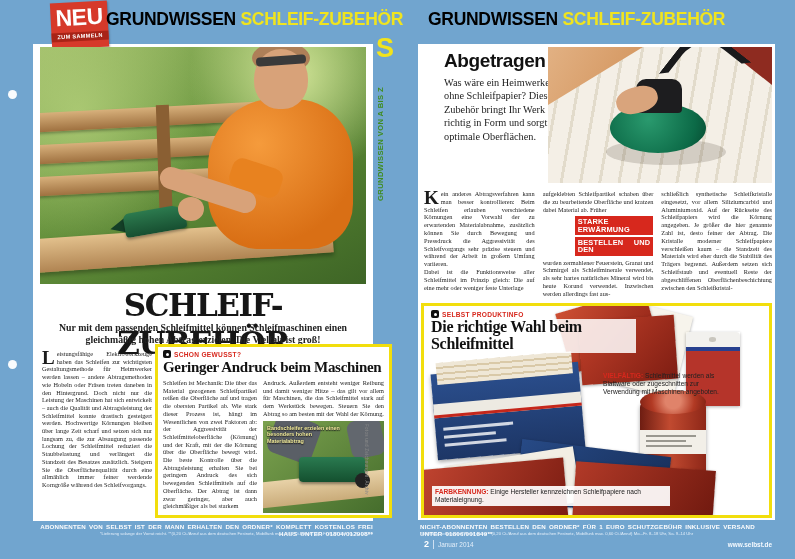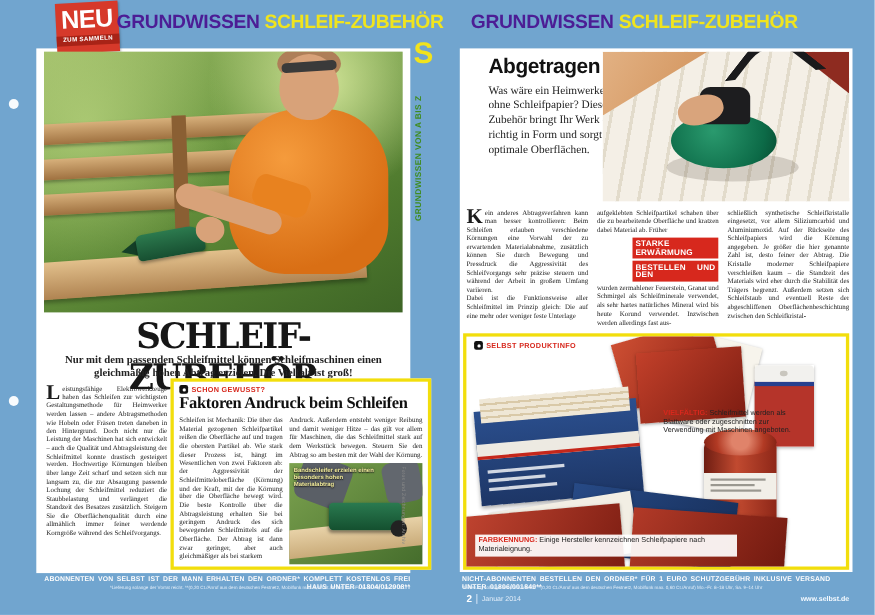--- a/index.html
+++ b/index.html
@@ -4,21 +4,21 @@
 <style>
   * { margin:0; padding:0; box-sizing:border-box; }
   html,body { width:795px; height:559px; overflow:hidden; }
   body { font-family:"Liberation Sans", sans-serif; }
   .spread { position:relative; width:795px; height:559px; background:#71A5CF; overflow:hidden; }
 
   .hole { position:absolute; width:9px; height:9px; border-radius:50%; background:#fff; opacity:.95; }
 
   
   .page-header { position:absolute; top:9px; font-size:17.5px; font-weight:800; letter-spacing:-.3px; white-space:nowrap; }
-  .page-header .hw { color:#4c1d95; }
+  .page-header .hw { color:#000000; }
   .page-header .hy { color:#F0E41E; }
   .ph-left { left:106px; }
   .ph-right { left:428px; }
 
   .badge { position:absolute; left:51px; top:2px; width:57px; height:46px; background:#D6392A; transform:rotate(-3deg); box-shadow:1px 1px 2px rgba(0,0,0,.25); text-align:center; }
   .badge-neu { color:#fff; font-size:23px; font-weight:900; line-height:30px; letter-spacing:-.5px; }
   .badge-sub { color:#fff; font-size:5.6px; font-weight:700; background:#A82317; line-height:9px; letter-spacing:.3px; }
 
   .side-tab { position:absolute; left:376px; top:34px; width:22px; }
   .tab-letter { color:#F2E31C; font-size:27px; font-weight:900; line-height:28px; }
@@ -207,21 +207,21 @@
   <p class="subtitle" style="left:51px;">Nur mit dem passenden Schleifmittel können Schleifmaschinen einen gleichmäßig hohen Abtrag erzielen. Die Vielfalt ist groß!</p>
   <div class="left-col">
     <span class="dropcap">L</span><span>eistungsfähige Elektrowerkzeuge haben das Schleifen zur wichtigsten Gestaltungsmethode für Heimwerker werden lassen – andere Abtragsmethoden wie Hobeln oder Fräsen treten daneben in den Hintergrund. Doch nicht nur die Leistung der Maschinen hat sich entwickelt – auch die Qualität und Abtragsleistung der Schleifmittel konnte drastisch gesteigert werden. Hochwertige Körnungen bleiben über lange Zeit scharf und setzen sich nur langsam zu, die zur Absaugung passende Lochung der Schleifmittel reduziert die Staubbelastung und verlängert die Standzeit des Besatzes zusätzlich. Steigern Sie die Oberflächenqualität durch eine allmählich immer feiner werdende Korngröße während des Schleifvorgangs.</span>
   </div>
 
   <div class="tip-box">
     <div class="box-label">
       <span class="box-icon"></span>
       <span class="label-text">SCHON GEWUSST?</span>
     </div>
-    <h2 class="tip-headline">Faktoren Andruck beim Schleifen</h2>
+    <h2 class="tip-headline">Geringer Andruck beim Maschinen</h2>
     <div class="tip-cols">
       <div class="tip-col1">Schleifen ist Mechanik: Die über das Material gezogenen Schleifpartikel reißen die Oberfläche auf und tragen die obersten Partikel ab. Wie stark dieser Prozess ist, hängt im Wesentlichen von zwei Faktoren ab: der Aggressivität der Schleifmitteloberfläche (Körnung) und der Kraft, mit der die Körnung über die Oberfläche bewegt wird. Die beste Kontrolle über die Abtragsleistung erhalten Sie bei geringem Andruck des sich bewegenden Schleifmittels auf die Oberfläche. Der Abtrag ist dann zwar geringer, aber auch gleichmäßiger als bei starkem</div>
       <div class="tip-right">
         <div class="tip-col2">Andruck. Außerdem entsteht weniger Reibung und damit weniger Hitze – das gilt vor allem für Maschinen, die das Schleifmittel stark auf dem Werkstück bewegen. Steuern Sie den Abtrag so am besten mit der Wahl der Körnung.</div>
         <div class="tip-photo">
           <div class="tp-arm1"></div>
           <div class="tp-arm2"></div>
           <div class="tp-plank"></div>
           <div class="tp-sander"></div>
           <div class="tp-roller"></div>
@@ -261,20 +261,21 @@
       <p>wurden zermahlener Feuerstein, Granat und Schmirgel als Schleifminerale verwendet, als sehr hartes natürliches Mineral wird bis heute Korund verwendet. Inzwischen werden allerdings fast aus-</p>
     </div>
     <div class="rcol">schließlich synthetische Schleifkristalle eingesetzt, vor allem Siliziumcarbid und Aluminiumoxid. Auf der Rückseite des Schleifpapiers wird die Körnung angegeben. Je größer die hier genannte Zahl ist, desto feiner der Abtrag. Die Kristalle moderner Schleifpapiere verschleißen kaum – die Standzeit des Materials wird eher durch die Stabilität des Trägers begrenzt. Außerdem setzen sich Schleifstaub und eventuell Reste der abgeschliffenen Oberflächenbeschichtung zwischen den Schleifkristal-</div>
   </div>
 
   <div class="product-box">
     <div class="pb-label box-label">
       <span class="box-icon"></span>
       <span class="label-text">SELBST PRODUKTINFO</span>
     </div>
+    <h2 class="prod-headline">Die richtige Wahl beim Schleifmittel</h2>
     <div class="collage">
       <div class="c-sheet fan-white"></div>
       <div class="c-sheet red-a"></div>
       <div class="c-sheet red-b"></div>
       <div class="hang-pack">
         <div class="hp-tab"></div>
         <div class="hp-body"></div>
       </div>
       <div class="bosch-box">
         <div class="bb-sheets"></div>

